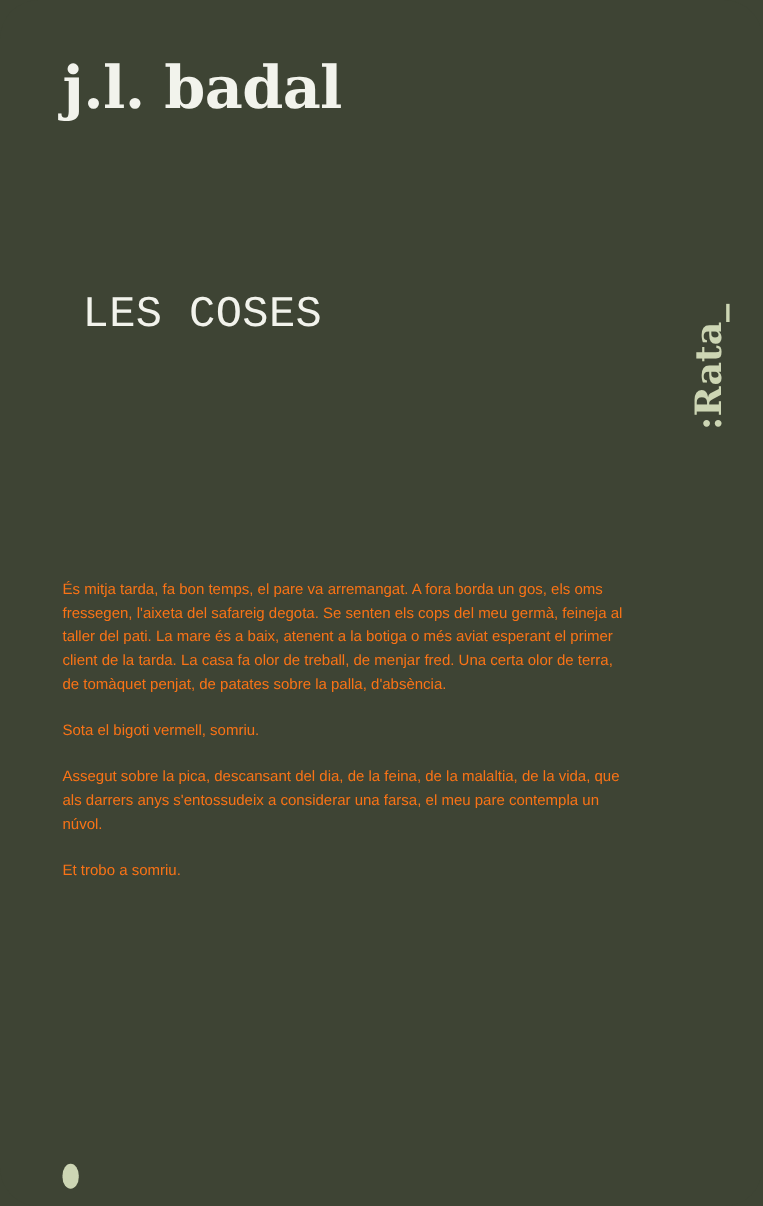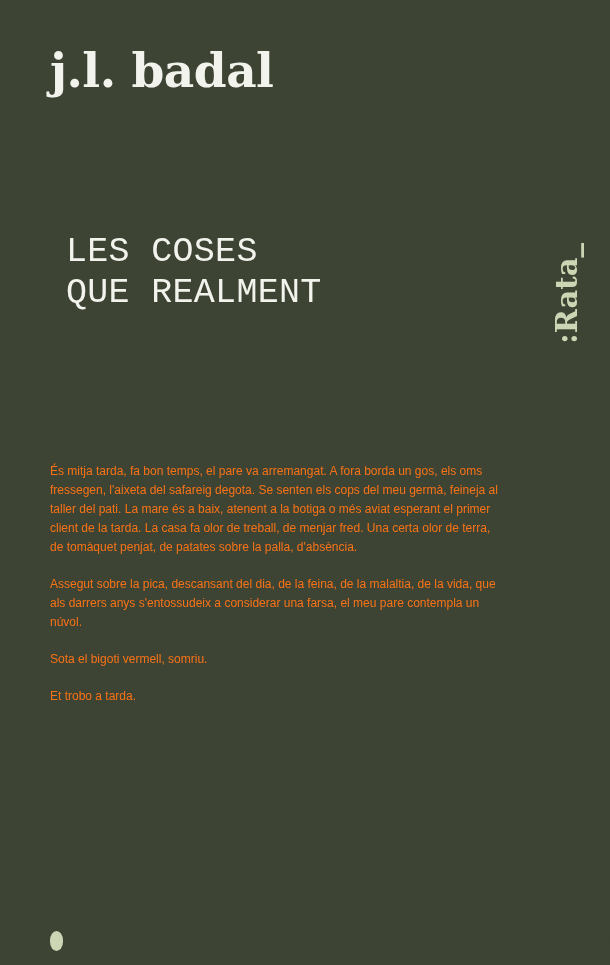--- a/index.html
+++ b/index.html
@@ -92,27 +92,26 @@
 </style>
 </head>
 <body>
 
 <div class="cover">
 
   <div class="author">j.l. badal</div>
 
   <div class="title">
     <span class="line">Les coses</span>
-    <span class="line">que realment</span>
   </div>
 
   <div class="imprint">:Rata_</div>
 
   <div class="blurb">
     <p>És mitja tarda, fa bon temps, el pare va arremangat. A fora borda un gos, els oms fressegen, l'aixeta del safareig degota. Se senten els cops del meu germà, feineja al taller del pati. La mare és a baix, atenent a la botiga o més aviat esperant el primer client de la tarda. La casa fa olor de treball, de menjar fred. Una certa olor de terra, de tomàquet penjat, de patates sobre la palla, d'absència.</p>
+    <p>Sota el bigoti vermell, somriu.</p>
     <p>Assegut sobre la pica, descansant del dia, de la feina, de la malaltia, de la vida, que als darrers anys s'entossudeix a considerar una farsa, el meu pare contempla un núvol.</p>
-    <p>Sota el bigoti vermell, somriu.</p>
-    <p>Et trobo a tarda.</p>
+    <p>Et trobo a somriu.</p>
   </div>
 
   <div class="dot"></div>
 
 </div>
 
 </body></html>

